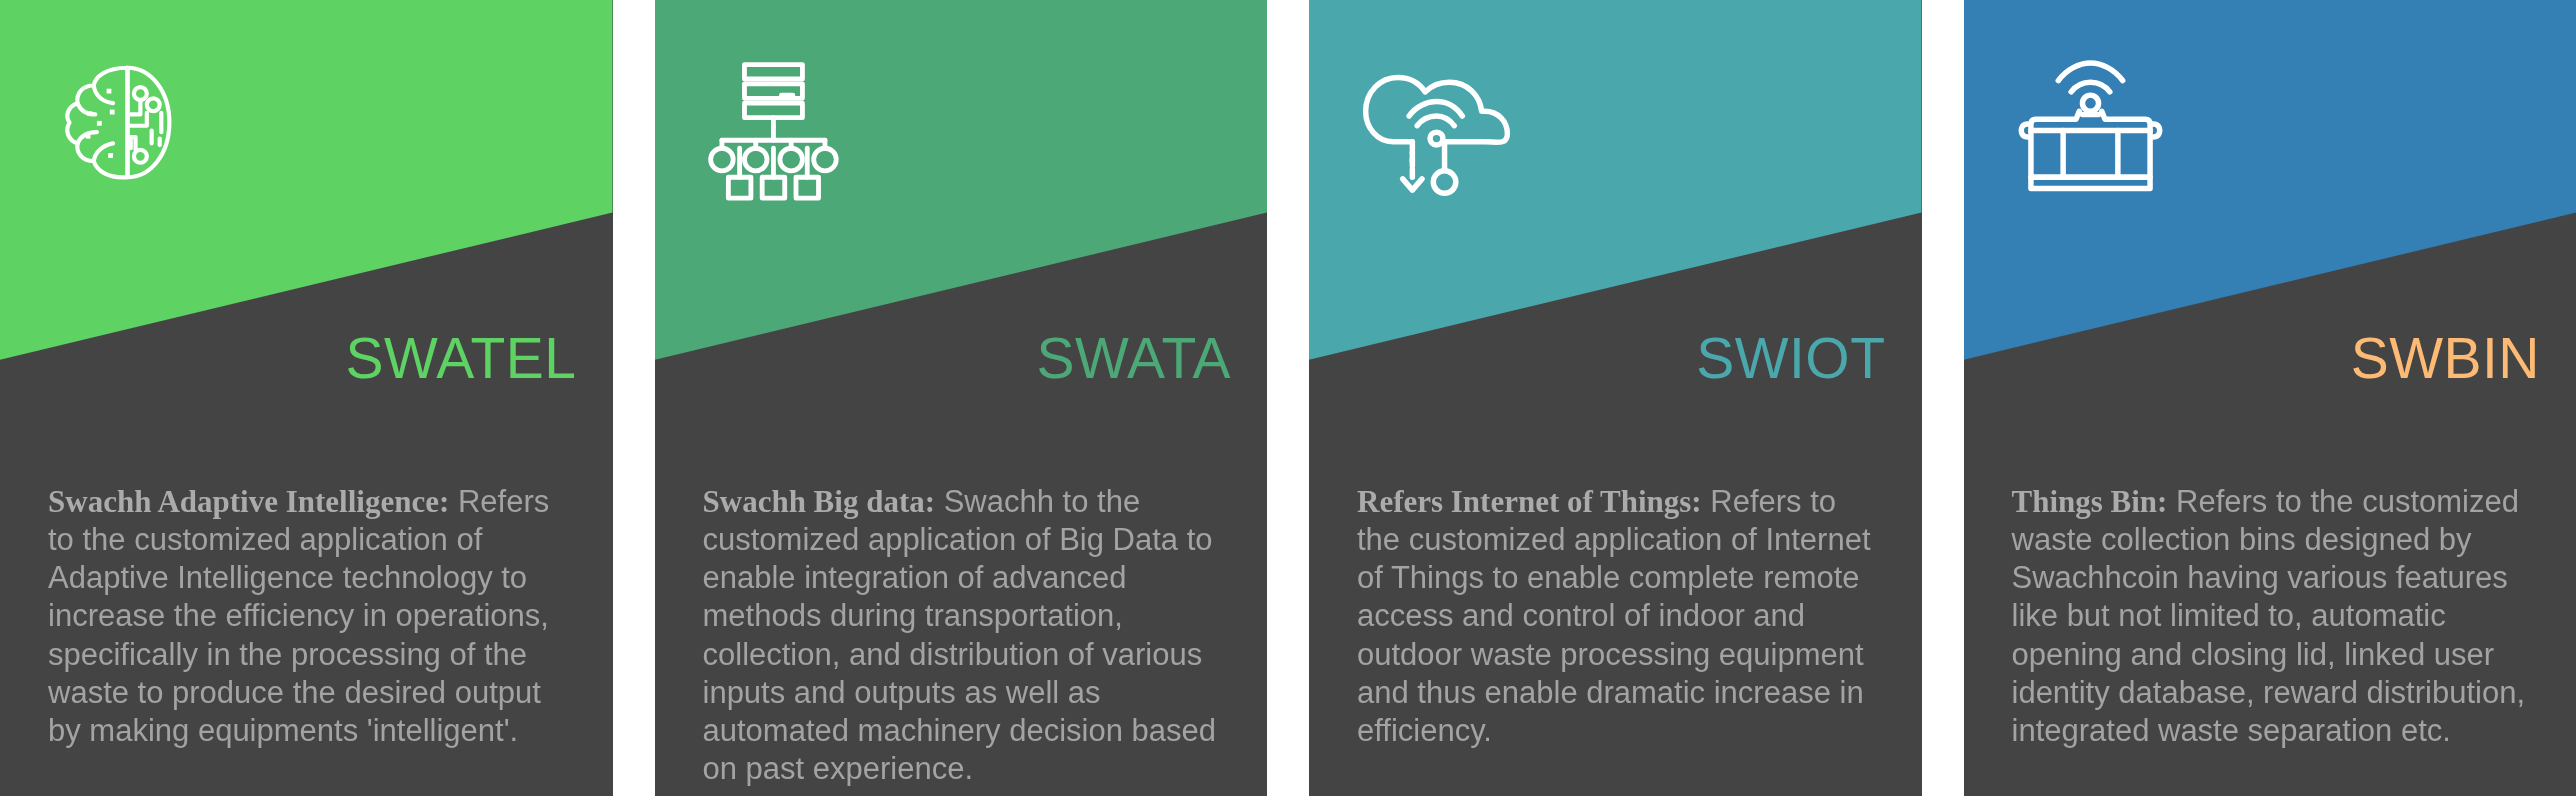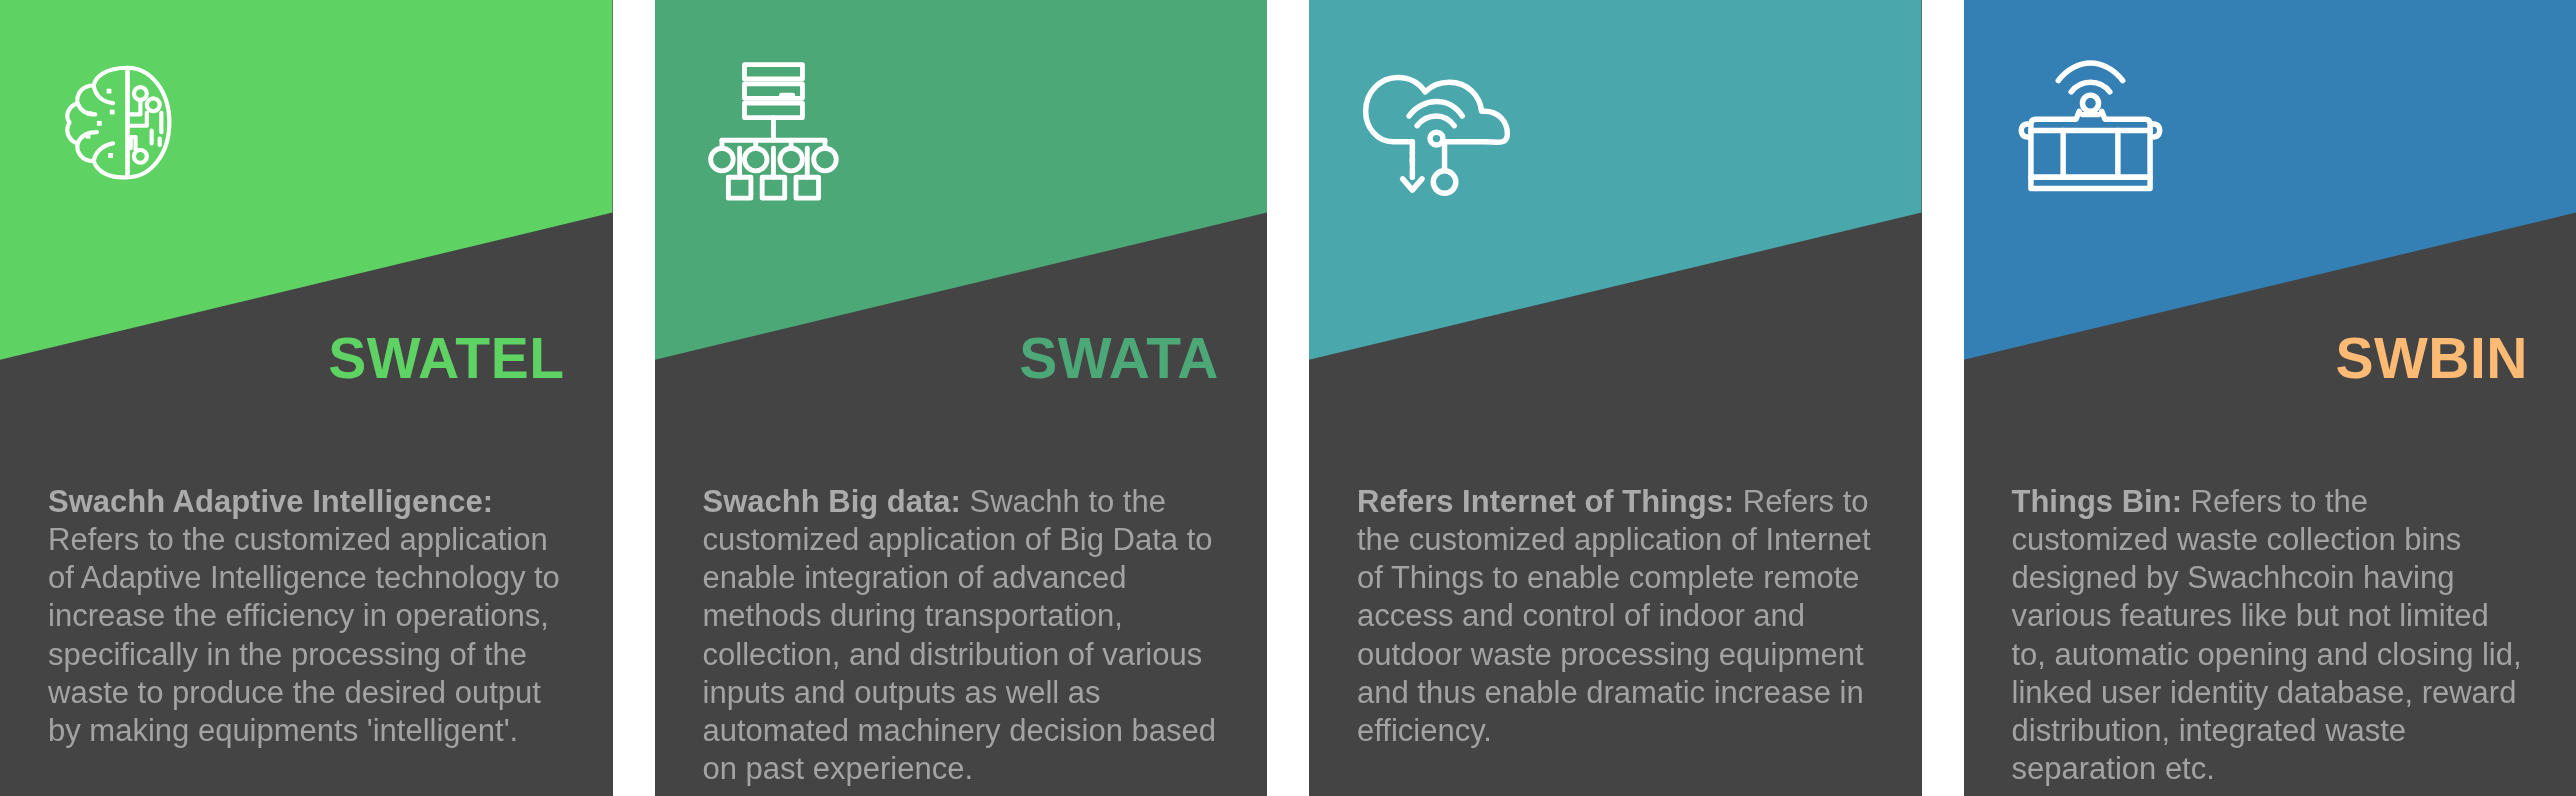--- a/index.html
+++ b/index.html
@@ -47,44 +47,45 @@
     align-items: center;
     justify-content: center;
   }
   .icon-wrap svg {
     width: 161px;
     height: 161px;
     display: block;
   }
   .title {
     position: absolute;
-    right: 48px;
+    right: 36px;
     top: 330px;
     z-index: 3;
     font-size: 57px;
-    font-weight: bold;
+    font-weight: normal;
     letter-spacing: 0.5px;
     line-height: 1;
     text-align: right;
     white-space: nowrap;
   }
   .body-text {
     position: absolute;
     left: 48px;
     right: 48px;
     top: 483px;
     z-index: 3;
     color: #a3a3a3;
     font-size: 31px;
     line-height: 1.23;
     text-align: left;
   }
   .body-text .lead {
     font-weight: bold;
     color: #ababab;
+    font-family: Liberation Serif, serif;
   }
 </style>
 </head>
 <body style="background: rgb(255, 255, 255);">
 
 <div id="cards">
 
   <div class="card">
     <div class="wedge" style="background: rgb(94, 210, 99);"></div>
     <div class="icon-wrap">
@@ -165,20 +166,21 @@
         <path d="M38 52 C41 48 45 46 50 46 C54 46 58 48 61 52"></path>
         <circle cx="50" cy="60" r="4"></circle>
         <path d="M35 62 L35 69"></path>
         <line x1="35" y1="73" x2="35" y2="77" stroke-dasharray="4 4"></line>
         <line x1="35" y1="69" x2="35" y2="85" stroke-dasharray="5 5"></line>
         <path d="M29 85 L35 92 L41 85"></path>
         <path d="M55 62 L55 79"></path>
         <circle cx="55" cy="87" r="7"></circle>
       </svg>
     </div>
+    <div class="title" style="color: rgb(74, 168, 173);">SWIOT</div>
     <div class="body-text">
       <span class="lead">Refers Internet of Things:</span><span> Refers to the customized application of Internet of Things to enable complete remote access and control of indoor and outdoor waste processing equipment and thus enable dramatic increase in efficiency.</span>
     </div>
   </div>
 
   <div class="card">
     <div class="wedge" style="background: rgb(52, 128, 180);"></div>
     <div class="icon-wrap">
       <svg viewBox="0 0 100 100" fill="none" stroke="#ffffff" stroke-width="3.4" stroke-linecap="round" stroke-linejoin="round">
         <path d="M30 24 C35 17 43 13 50 13 C57 13 65 17 70 24"></path>

